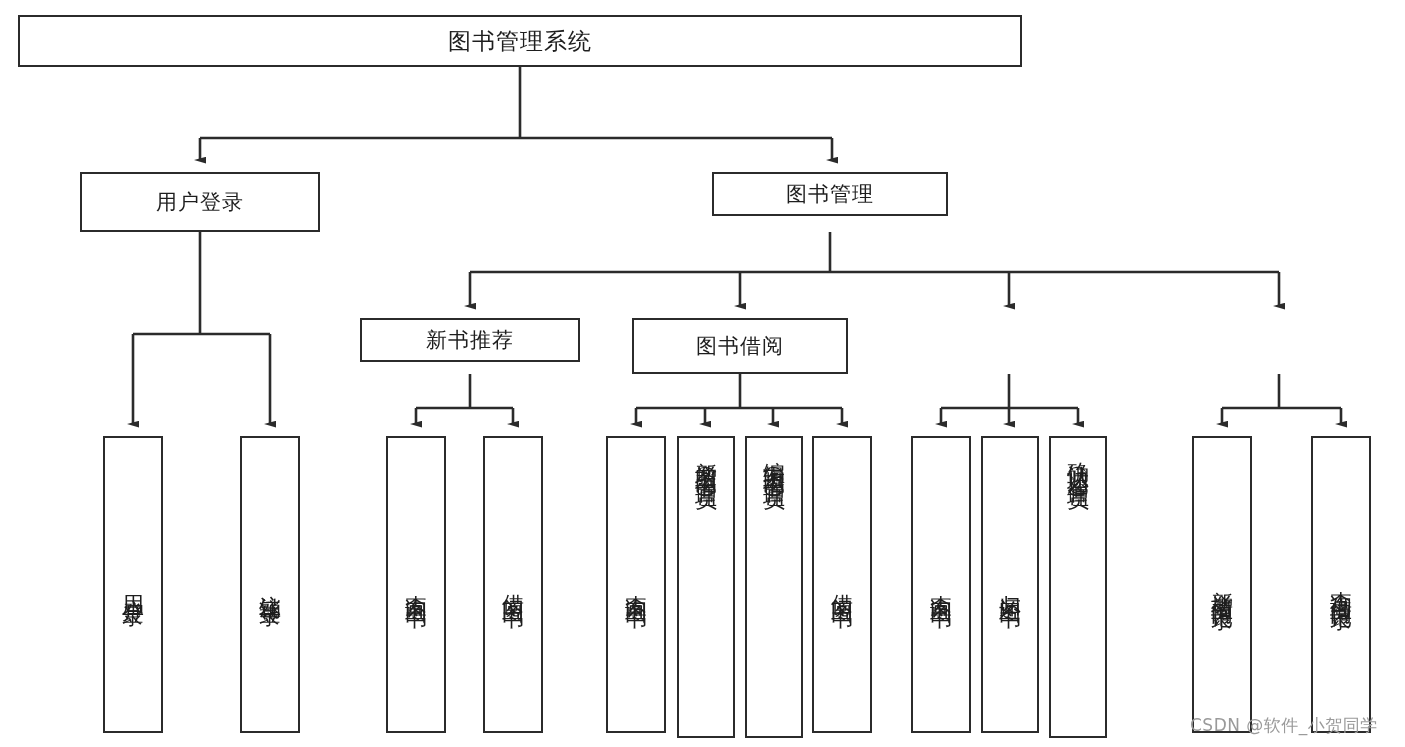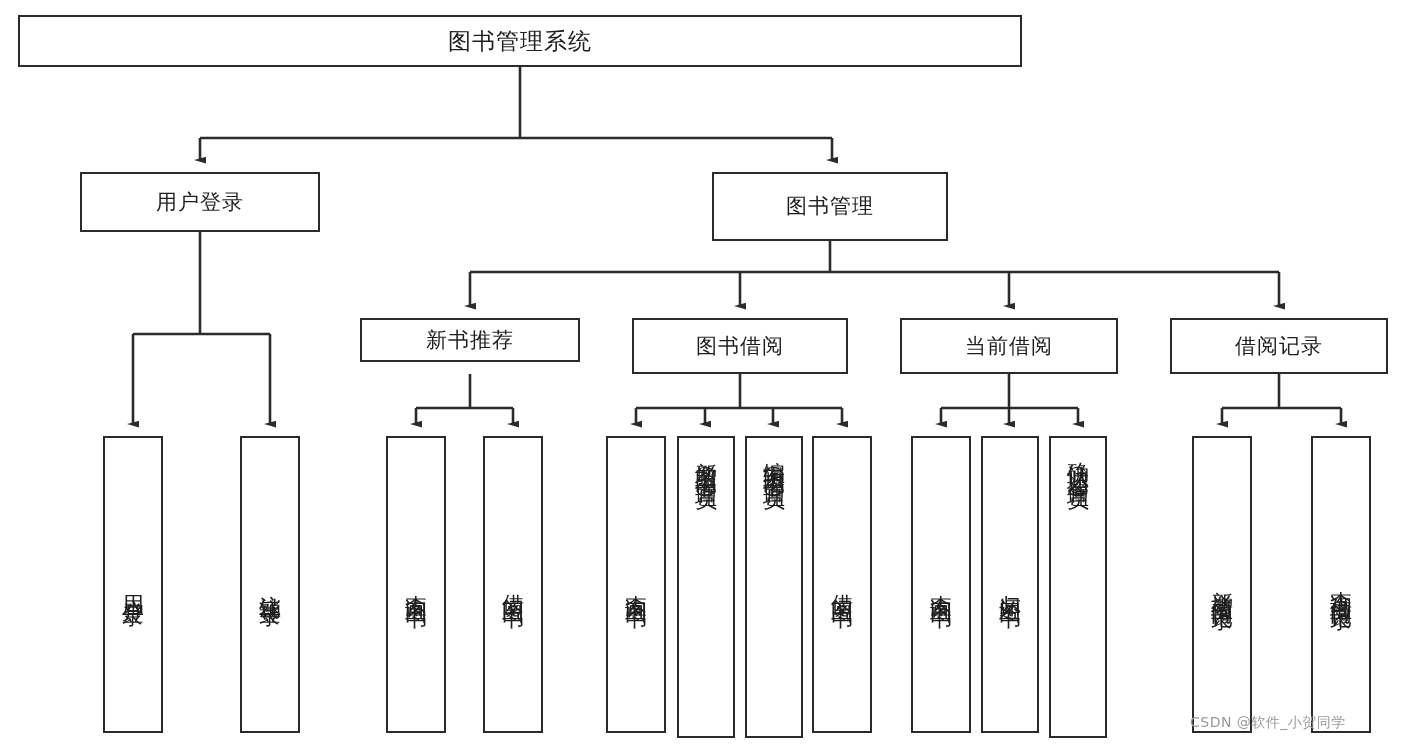--- a/index.html
+++ b/index.html
@@ -62,21 +62,21 @@
     max-height: 100%;
   }
   .node.vertical.top-aligned {
     align-items: flex-start;
   }
   .node.root .node-label { font-size: 23px; }
   .watermark {
     position: absolute;
     left: 1190px;
     top: 714px;
-    font-size: 14px;
+    font-size: 17px;
     color: #9a9a9a;
     letter-spacing: 0.5px;
     white-space: nowrap;
     z-index: 5;
     font-family: "DejaVu Sans", "Liberation Sans", sans-serif;
   }
 </style>
 </head>
 <body>
 
@@ -132,36 +132,30 @@
     </g>
   </svg>
 
   <div class="node root" style="left:18px; top:15px; width:1004px; height:52px;">
     <span class="node-label">图书管理系统</span>
   </div>
 
   <div class="node" style="left:80px; top:172px; width:240px; height:60px;">
     <span class="node-label">用户登录</span>
   </div>
-  <div class="node" style="left:712px; top:172px; width:236px; height:69px;">
+  <div class="node" style="left:712px; top:172px; width:236px; height:44px;">
     <span class="node-label">图书管理</span>
   </div>
 
   <div class="node" style="left:360px; top:318px; width:220px; height:44px;">
     <span class="node-label">新书推荐</span>
   </div>
   <div class="node" style="left:632px; top:318px; width:216px; height:56px;align-items:center;">
     <span class="node-label">图书借阅</span>
   </div>
-  <div class="node" style="left:900px; top:318px; width:218px; height:56px;">
-    <span class="node-label">当前借阅</span>
-  </div>
-  <div class="node" style="left:1170px; top:318px; width:218px; height:56px;">
-    <span class="node-label">借阅记录</span>
-  </div>
 
   <div class="node vertical" style="left:103px; top:436px; width:60px; height:297px;">
     <span class="node-label">用户登录</span>
   </div>
   <div class="node vertical" style="left:240px; top:436px; width:60px; height:297px;">
     <span class="node-label">注销登录</span>
   </div>
 
   <div class="node vertical" style="left:386px; top:436px; width:60px; height:297px;">
     <span class="node-label">查询图书</span>

